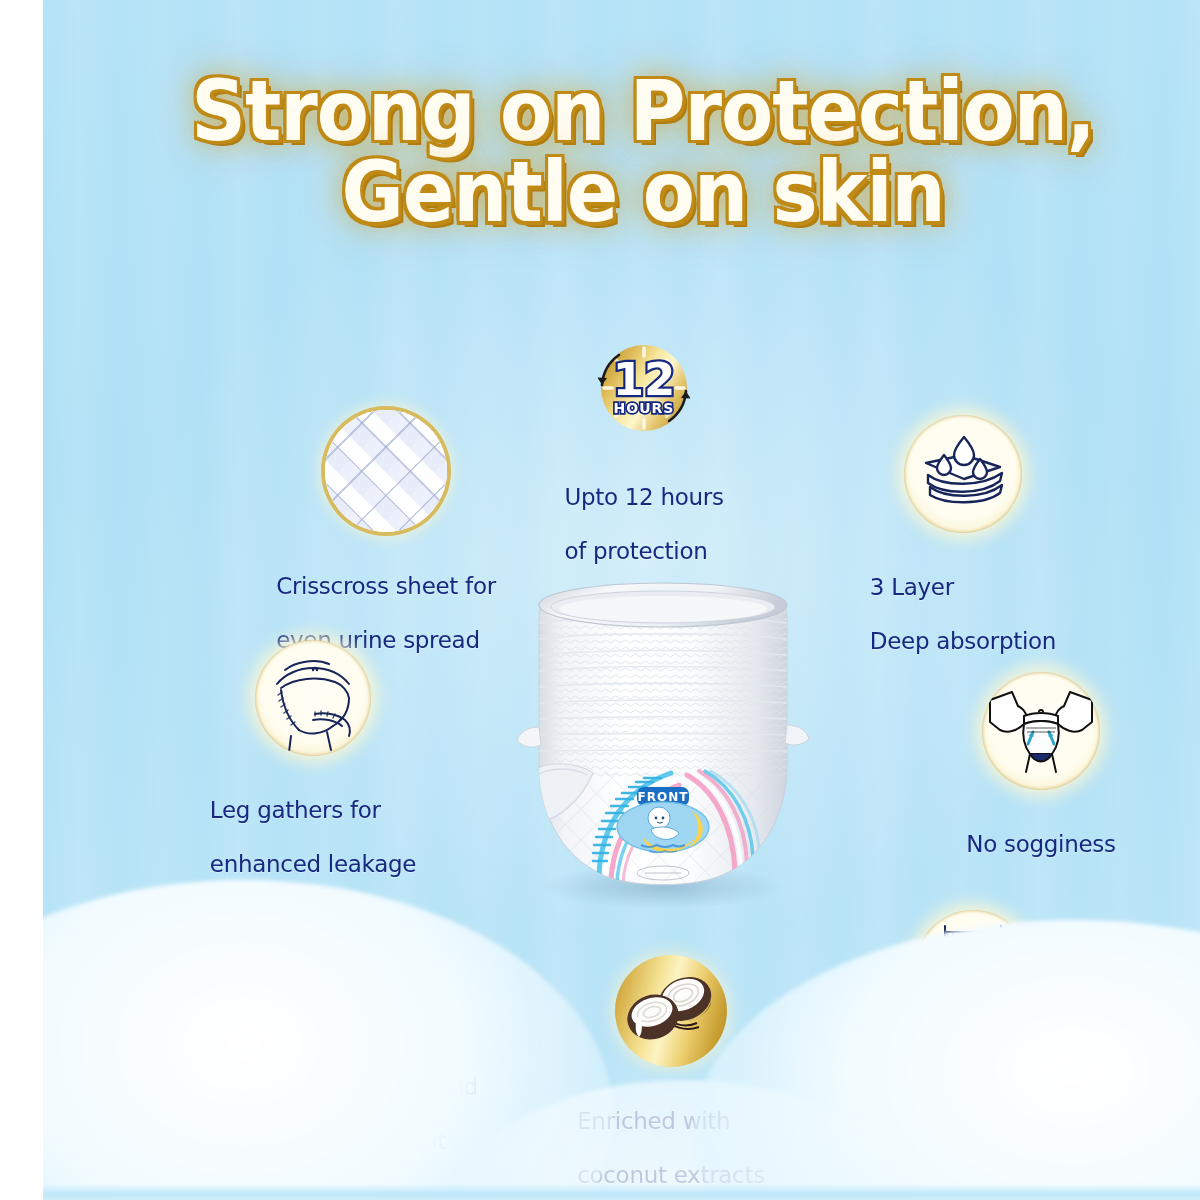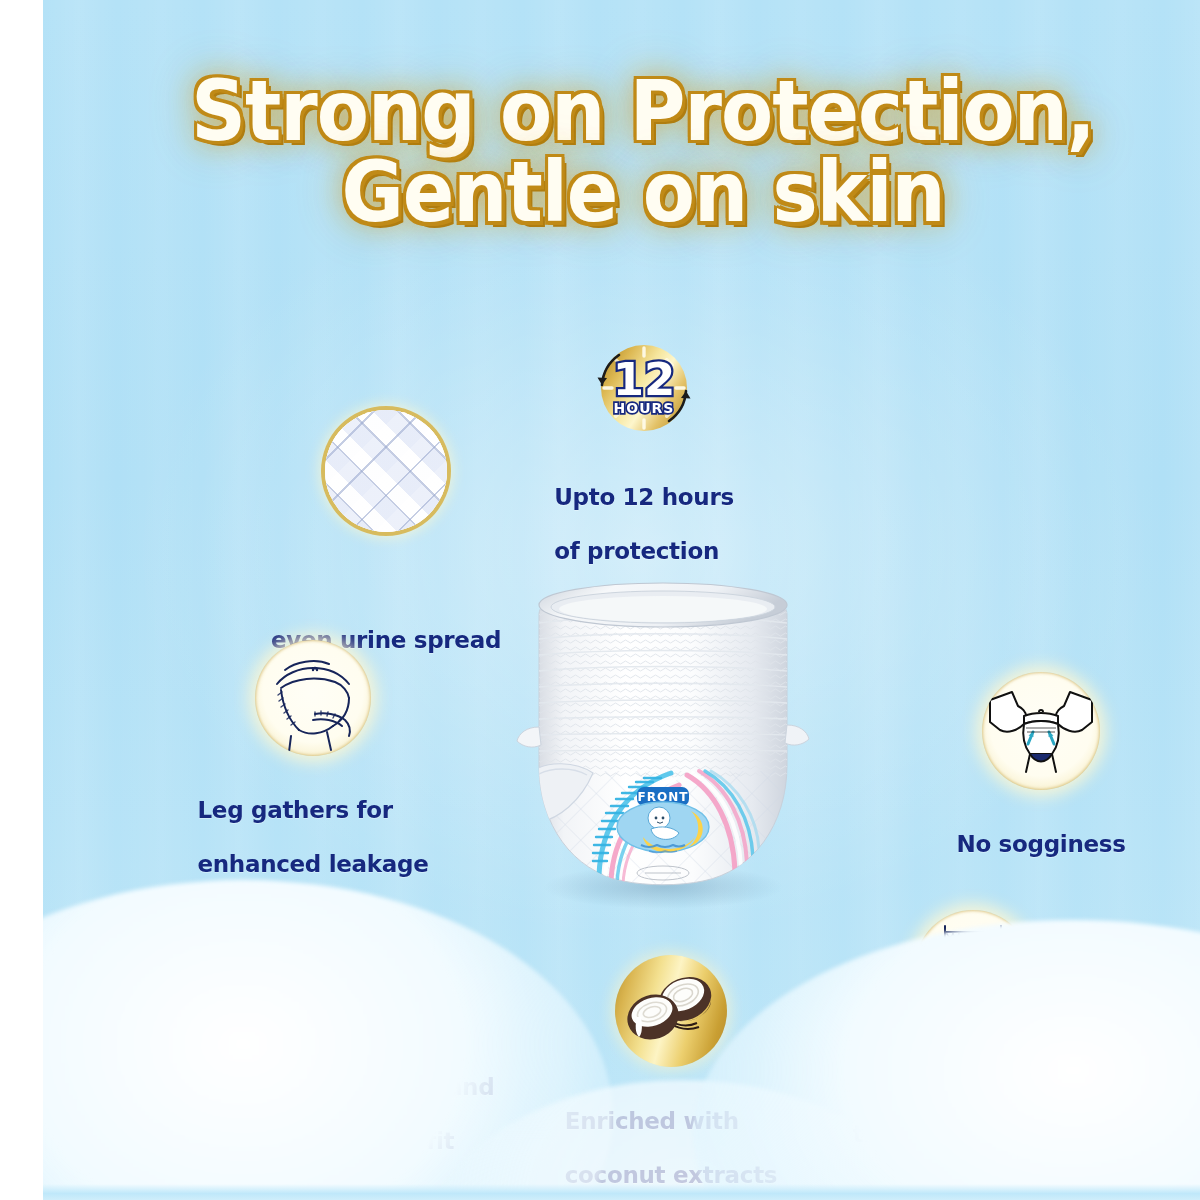--- a/index.html
+++ b/index.html
@@ -128,21 +128,21 @@
       repeating-linear-gradient(45deg, rgba(150,165,205,0.55) 0 2px, rgba(0,0,0,0) 2px 34px),
       repeating-linear-gradient(-45deg, rgba(150,165,205,0.55) 0 2px, rgba(0,0,0,0) 2px 34px),
       repeating-linear-gradient(45deg, rgba(255,255,255,0.9) 0 17px, rgba(222,229,246,0.55) 17px 34px),
       repeating-linear-gradient(-45deg, rgba(255,255,255,0.75) 0 17px, rgba(226,233,248,0.35) 17px 34px);
   }
 
   .caption {
     margin-top: 14px;
     color: #16287f;
     font-family: "DejaVu Sans", sans-serif;
-    font-weight: bold;
+    font-weight: normal;
     font-size: 23px;
     line-height: 1.18;
     letter-spacing: -0.3px;
     white-space: pre-line;
     text-shadow: 0 1px 0 rgba(255,255,255,0.35);
   }
 
   
   #f-crisscross { left: 173px; top: 410px; width: 340px; }
   #f-crisscross .circle { width: 122px; height: 122px; }
@@ -187,21 +187,21 @@
   <h1 class="headline">
     <span>Strong on Protection,</span>
     <span class="l2">Gentle on skin</span>
   </h1>
 
   <div class="feature" id="f-crisscross">
     <div class="circle quilt">
       <div class="quilt-inner"></div>
     </div>
     <div class="caption">
-      <br>
+      <span>Crisscross sheet for</span><br>
       <span>even urine spread</span>
     </div>
   </div>
 
   <div class="feature" id="f-12hours">
     <div class="circle" style="background:none;box-shadow:none;overflow:visible;">
       <svg viewBox="0 0 110 110" aria-hidden="true">
         <defs>
           <linearGradient id="goldClock" x1="0" y1="0.2" x2="1" y2="0.85">
             <stop offset="0%" stop-color="#b9912c"></stop>
@@ -236,20 +236,42 @@
 
         <text x="55" y="80" text-anchor="middle" font-family="DejaVu Sans, sans-serif" font-size="14" font-weight="bold" letter-spacing="1" fill="#ffffff" stroke="#16287f" stroke-width="3.4" paint-order="stroke">HOURS</text>
       </svg>
     </div>
     <div class="caption">
       <span>Upto 12 hours</span><br>
       <span>of protection</span>
     </div>
   </div>
 
+  <div class="feature" id="f-3layer">
+    <div class="circle cream">
+      <svg viewBox="0 0 118 118" aria-hidden="true">
+        <g fill="none" stroke="#17255a" stroke-width="2.4" stroke-linejoin="round" stroke-linecap="round">
+
+          <path d="M22 48 L60 40 L96 52 L60 64 Z" fill="#ffffff"></path>
+
+          <path d="M24 60 C40 72 78 72 98 58 L96 66 C78 80 40 80 24 68 Z" fill="#ffffff"></path>
+
+          <path d="M26 72 C42 84 80 84 98 70 L96 78 C80 90 42 90 26 80 Z" fill="#ffffff"></path>
+
+          <path d="M60 22 C60 22 70 34 70 40 a10 10 0 0 1 -20 0 c0 -6 10 -18 10 -18 Z" fill="#ffffff"></path>
+          <path d="M40 40 C40 40 47 49 47 53 a7 7 0 0 1 -14 0 c0 -4 7 -13 7 -13 Z" fill="#ffffff"></path>
+          <path d="M76 44 C76 44 83 53 83 57 a7 7 0 0 1 -14 0 c0 -4 7 -13 7 -13 Z" fill="#ffffff"></path>
+        </g>
+      </svg>
+    </div>
+    <div class="caption">
+      <span>3 Layer</span><br>
+      <span>Deep absorption</span>
+    </div>
+  </div>
 
   <div class="feature" id="f-leg">
     <div class="circle cream">
       <svg viewBox="0 0 116 116" aria-hidden="true">
         <g fill="none" stroke="#17255a" stroke-width="2" stroke-linecap="round" stroke-linejoin="round">
           <path d="M30 30 C40 22 60 18 74 24"></path>
           <path d="M22 44 C30 34 44 28 58 28 C74 28 86 34 94 44"></path>
           <path d="M26 48 C40 38 62 36 80 42 C88 45 93 52 94 58"></path>
           <path d="M26 50 C28 66 34 80 44 90"></path>
           <path d="M94 58 C94 70 88 80 78 86"></path>

